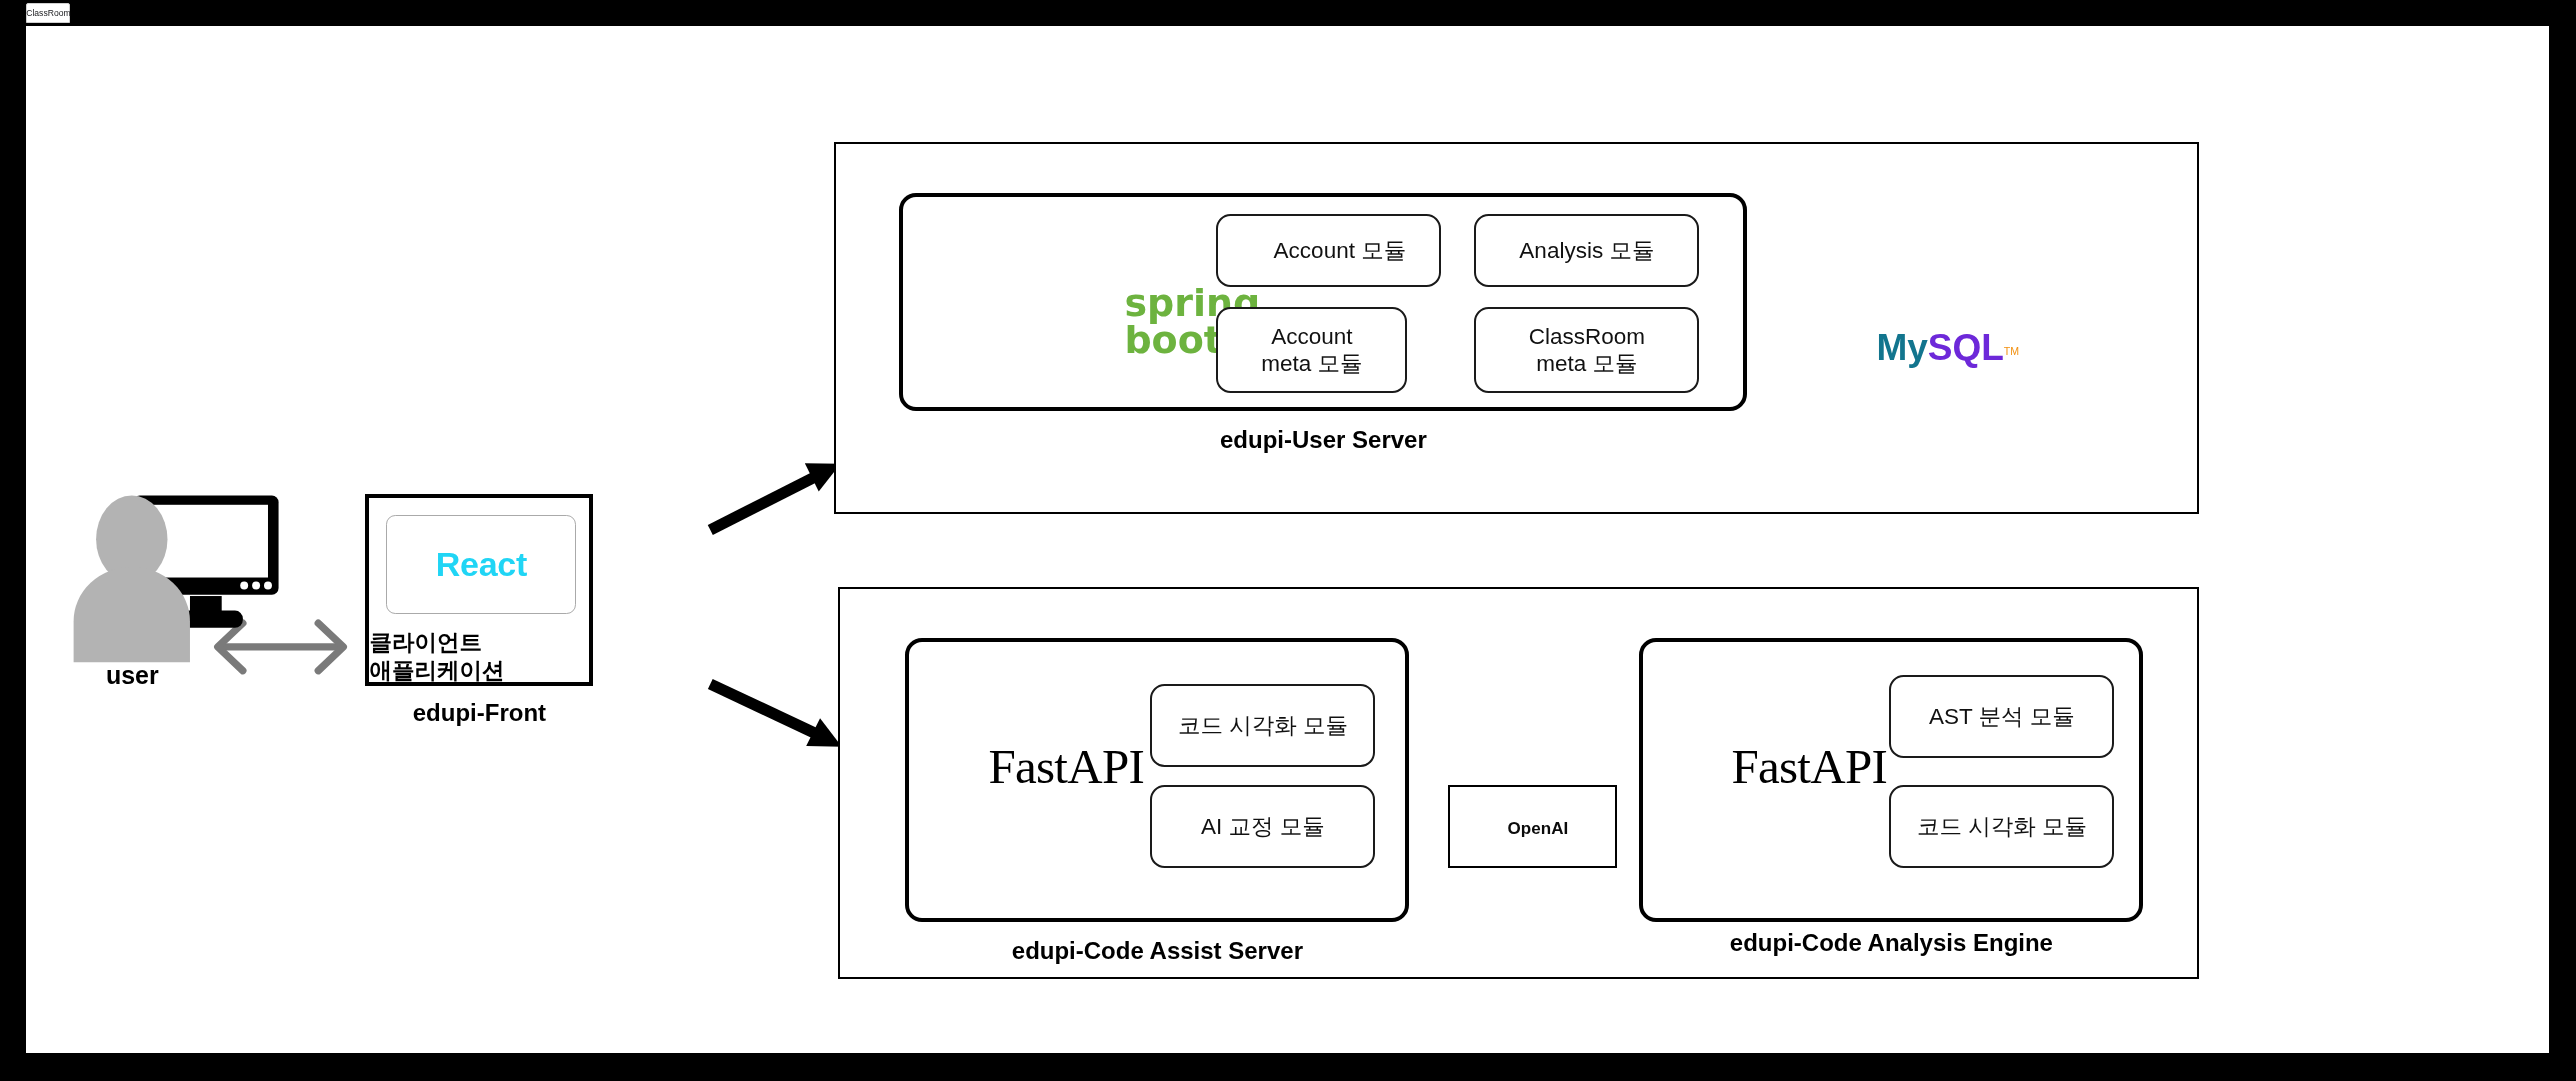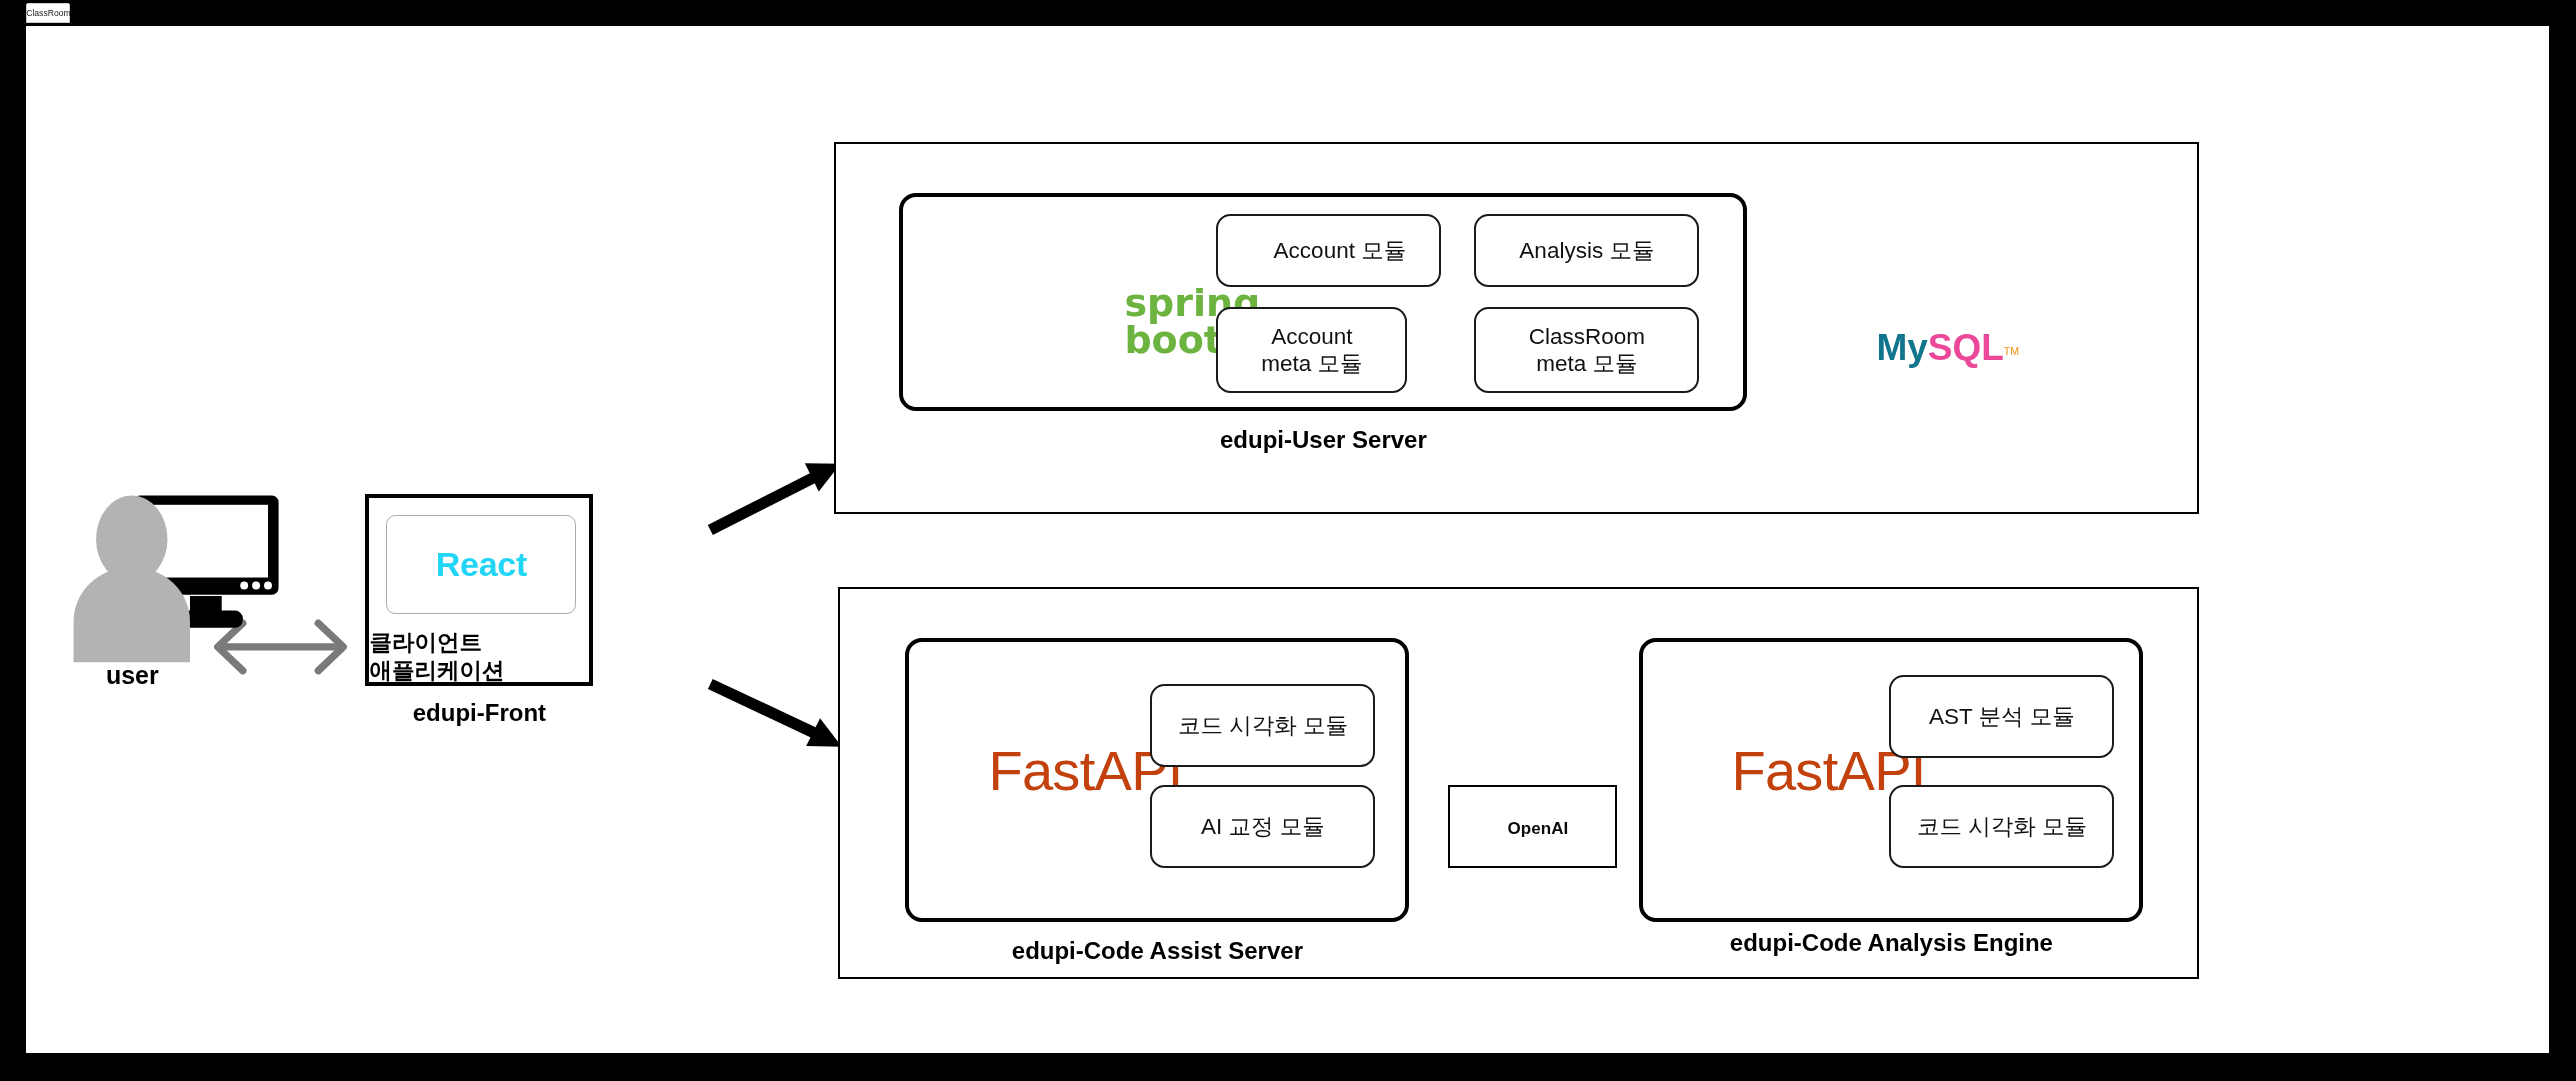--- a/index.html
+++ b/index.html
@@ -48,27 +48,27 @@
 
   
   .openai-box{border:2px solid #000;background:#fff;box-sizing:border-box;
               display:flex;align-items:center;justify-content:center;gap:4px;}
   .openai-text{font-weight:bold;font-size:17px;color:#0b0b0b;letter-spacing:0.1px;
                font-family:"Liberation Sans","DejaVu Sans",sans-serif;}
 
   
   .spring-word{font-family:"DejaVu Sans",sans-serif;font-weight:bold;
                color:#6DB33F;line-height:.92;}
-  .fastapi-word{font-size:56px;color:#c2410c;letter-spacing:-0.7px;
-                font-family:Liberation Sans, sans-serif;}
+  .fastapi-word{font-size:49px;color:#000000;letter-spacing:-0.7px;
+                font-family:Liberation Serif, serif;}
   .react-word{font-size:34px;color:#20d5f5;letter-spacing:-0.3px;
               font-family:"Liberation Sans","DejaVu Sans",sans-serif;}
   .mysql-my{font-size:37px;color:#12758e;font-weight:600;
             font-family:"Liberation Sans","DejaVu Sans",sans-serif;}
-  .mysql-sql{font-size:37px;color:#ec4899;font-weight:600;
+  .mysql-sql{font-size:37px;color:#6d28d9;font-weight:600;
              font-family:"Liberation Sans","DejaVu Sans",sans-serif;}
   .mysql-tm{font-size:10.6px;color:#f29111;vertical-align:super;}
 
   svg{display:block;overflow:visible;}
 </style>
 </head>
 <body>
 
 <div id="root">
 

